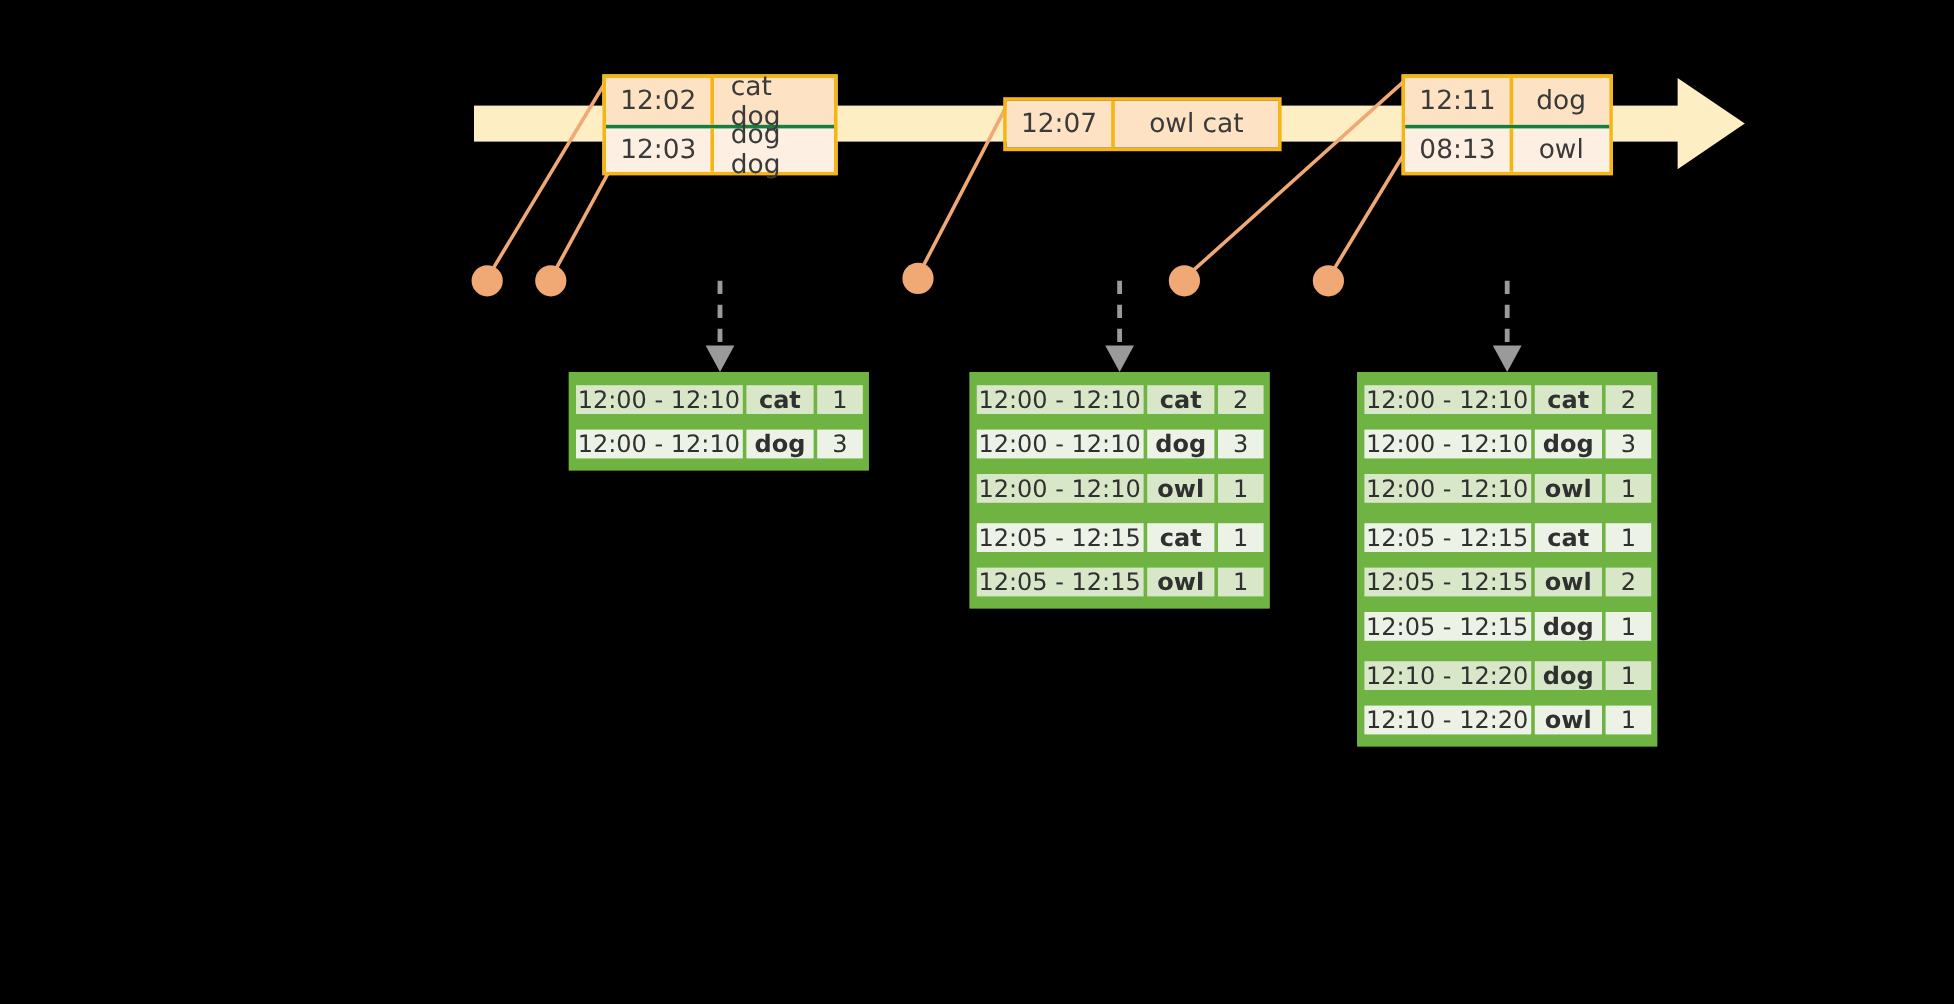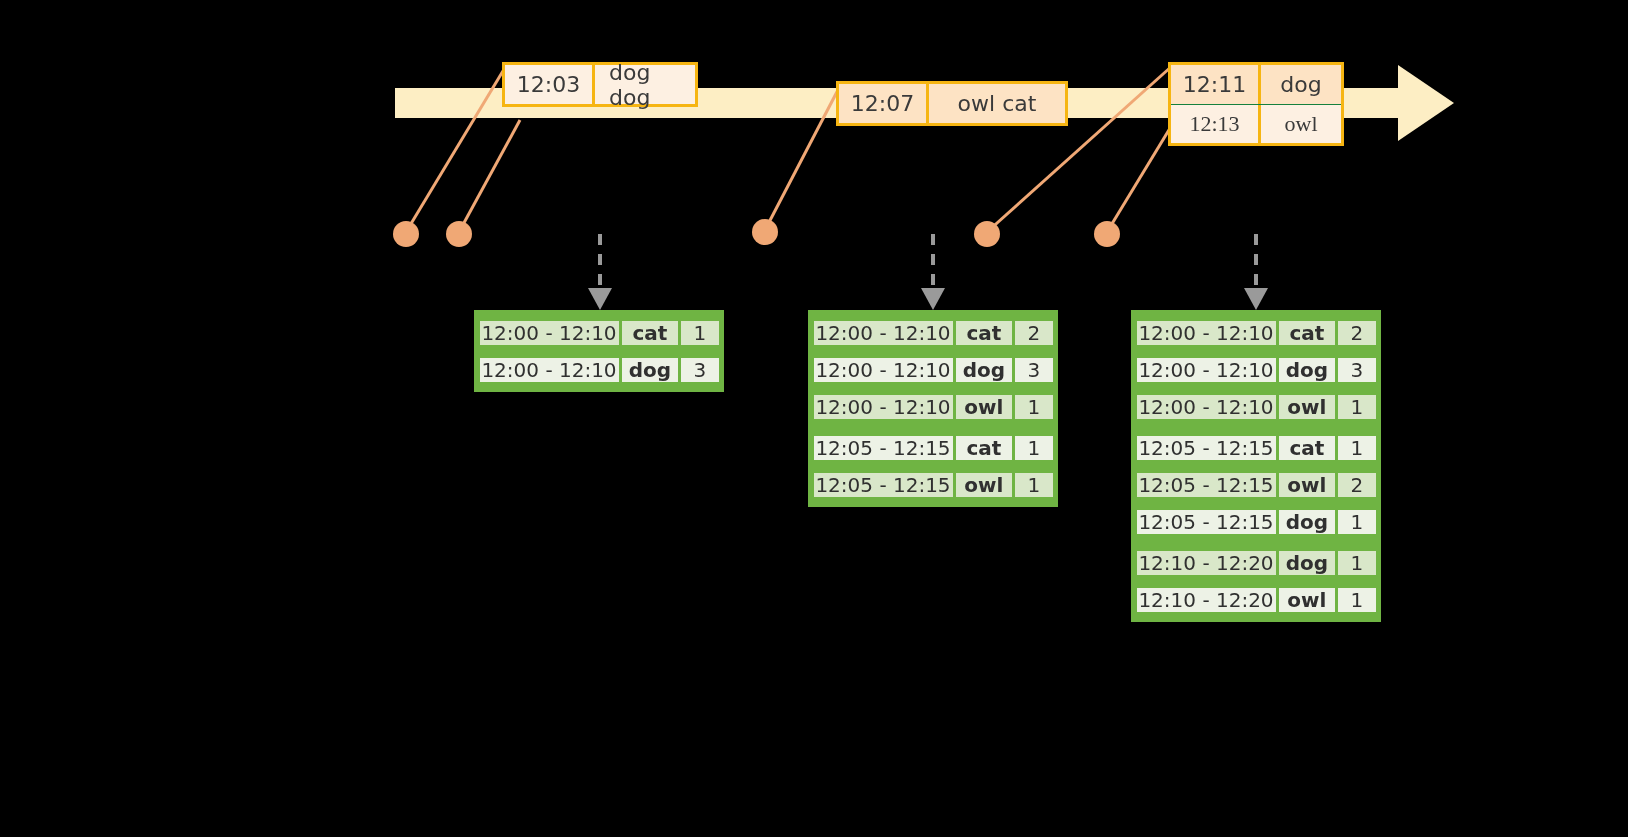--- a/index.html
+++ b/index.html
@@ -12,21 +12,21 @@
   .timeline-bar{position:absolute;left:395px;top:88px;width:1010px;height:30px;
                 background:#fdeec4;}
   .timeline-head{position:absolute;left:1398px;top:65px;width:0;height:0;
                  border-top:38px solid transparent;border-bottom:38px solid transparent;
                  border-left:56px solid #fdeec4;}
 
   
   .ebox{position:absolute;border:3px solid #f6b512;background:#fff;
         box-sizing:border-box;}
   .erow{display:flex;height:39px;box-sizing:border-box;}
-  .erow + .erow{border-top:1px solid #15803d;font-family:Liberation Serif, serif;}
+  .erow + .erow{border-top:3px solid #15803d;}
   .erow.alt{background:#fde3c4;}
   .erow.alt2{background:#fdf0e2;}
   .ecell-t{width:87px;display:flex;align-items:center;justify-content:center;
            font-size:22px;color:#3a3a3a;box-sizing:border-box;}
   .ecell-v{flex:1;display:flex;align-items:center;justify-content:center;
            font-size:22px;color:#3a3a3a;border-left:3px solid #f6b512;
            box-sizing:border-box;padding:0 14px;}
 
   #ebox-1{left:502px;top:62px;width:196px;}
   #ebox-2{left:836px;top:81px;width:232px;}
@@ -79,40 +79,44 @@
       <line x1="1256" y1="234" x2="1256" y2="288"></line>
     </g>
     <g fill="#9a9a9a">
       <polygon points="588,288 612,288 600,310"></polygon>
       <polygon points="921,288 945,288 933,310"></polygon>
       <polygon points="1244,288 1268,288 1256,310"></polygon>
     </g>
   </svg>
 
   <div class="ebox" id="ebox-1">
+    <div class="erow alt">
+      <div class="ecell-t">12:02</div>
+      <div class="ecell-v">cat dog</div>
+    </div>
     <div class="erow alt2">
       <div class="ecell-t">12:03</div>
       <div class="ecell-v">dog dog</div>
     </div>
   </div>
 
   <div class="ebox" id="ebox-2">
     <div class="erow alt">
       <div class="ecell-t">12:07</div>
       <div class="ecell-v">owl cat</div>
     </div>
   </div>
 
   <div class="ebox" id="ebox-3">
     <div class="erow alt">
       <div class="ecell-t">12:11</div>
       <div class="ecell-v">dog</div>
     </div>
     <div class="erow alt2">
-      <div class="ecell-t">12:13</div>
+      <div class="ecell-t">08:13</div>
       <div class="ecell-v">owl</div>
     </div>
   </div>
 
   <div class="gtable" id="gtable-1">
       <div class="grow shadeA">
         <div class="gcell gcell-k">12:00 - 12:10</div>
         <div class="gcell gcell-w">cat</div>
         <div class="gcell gcell-c">1</div>
       </div>

